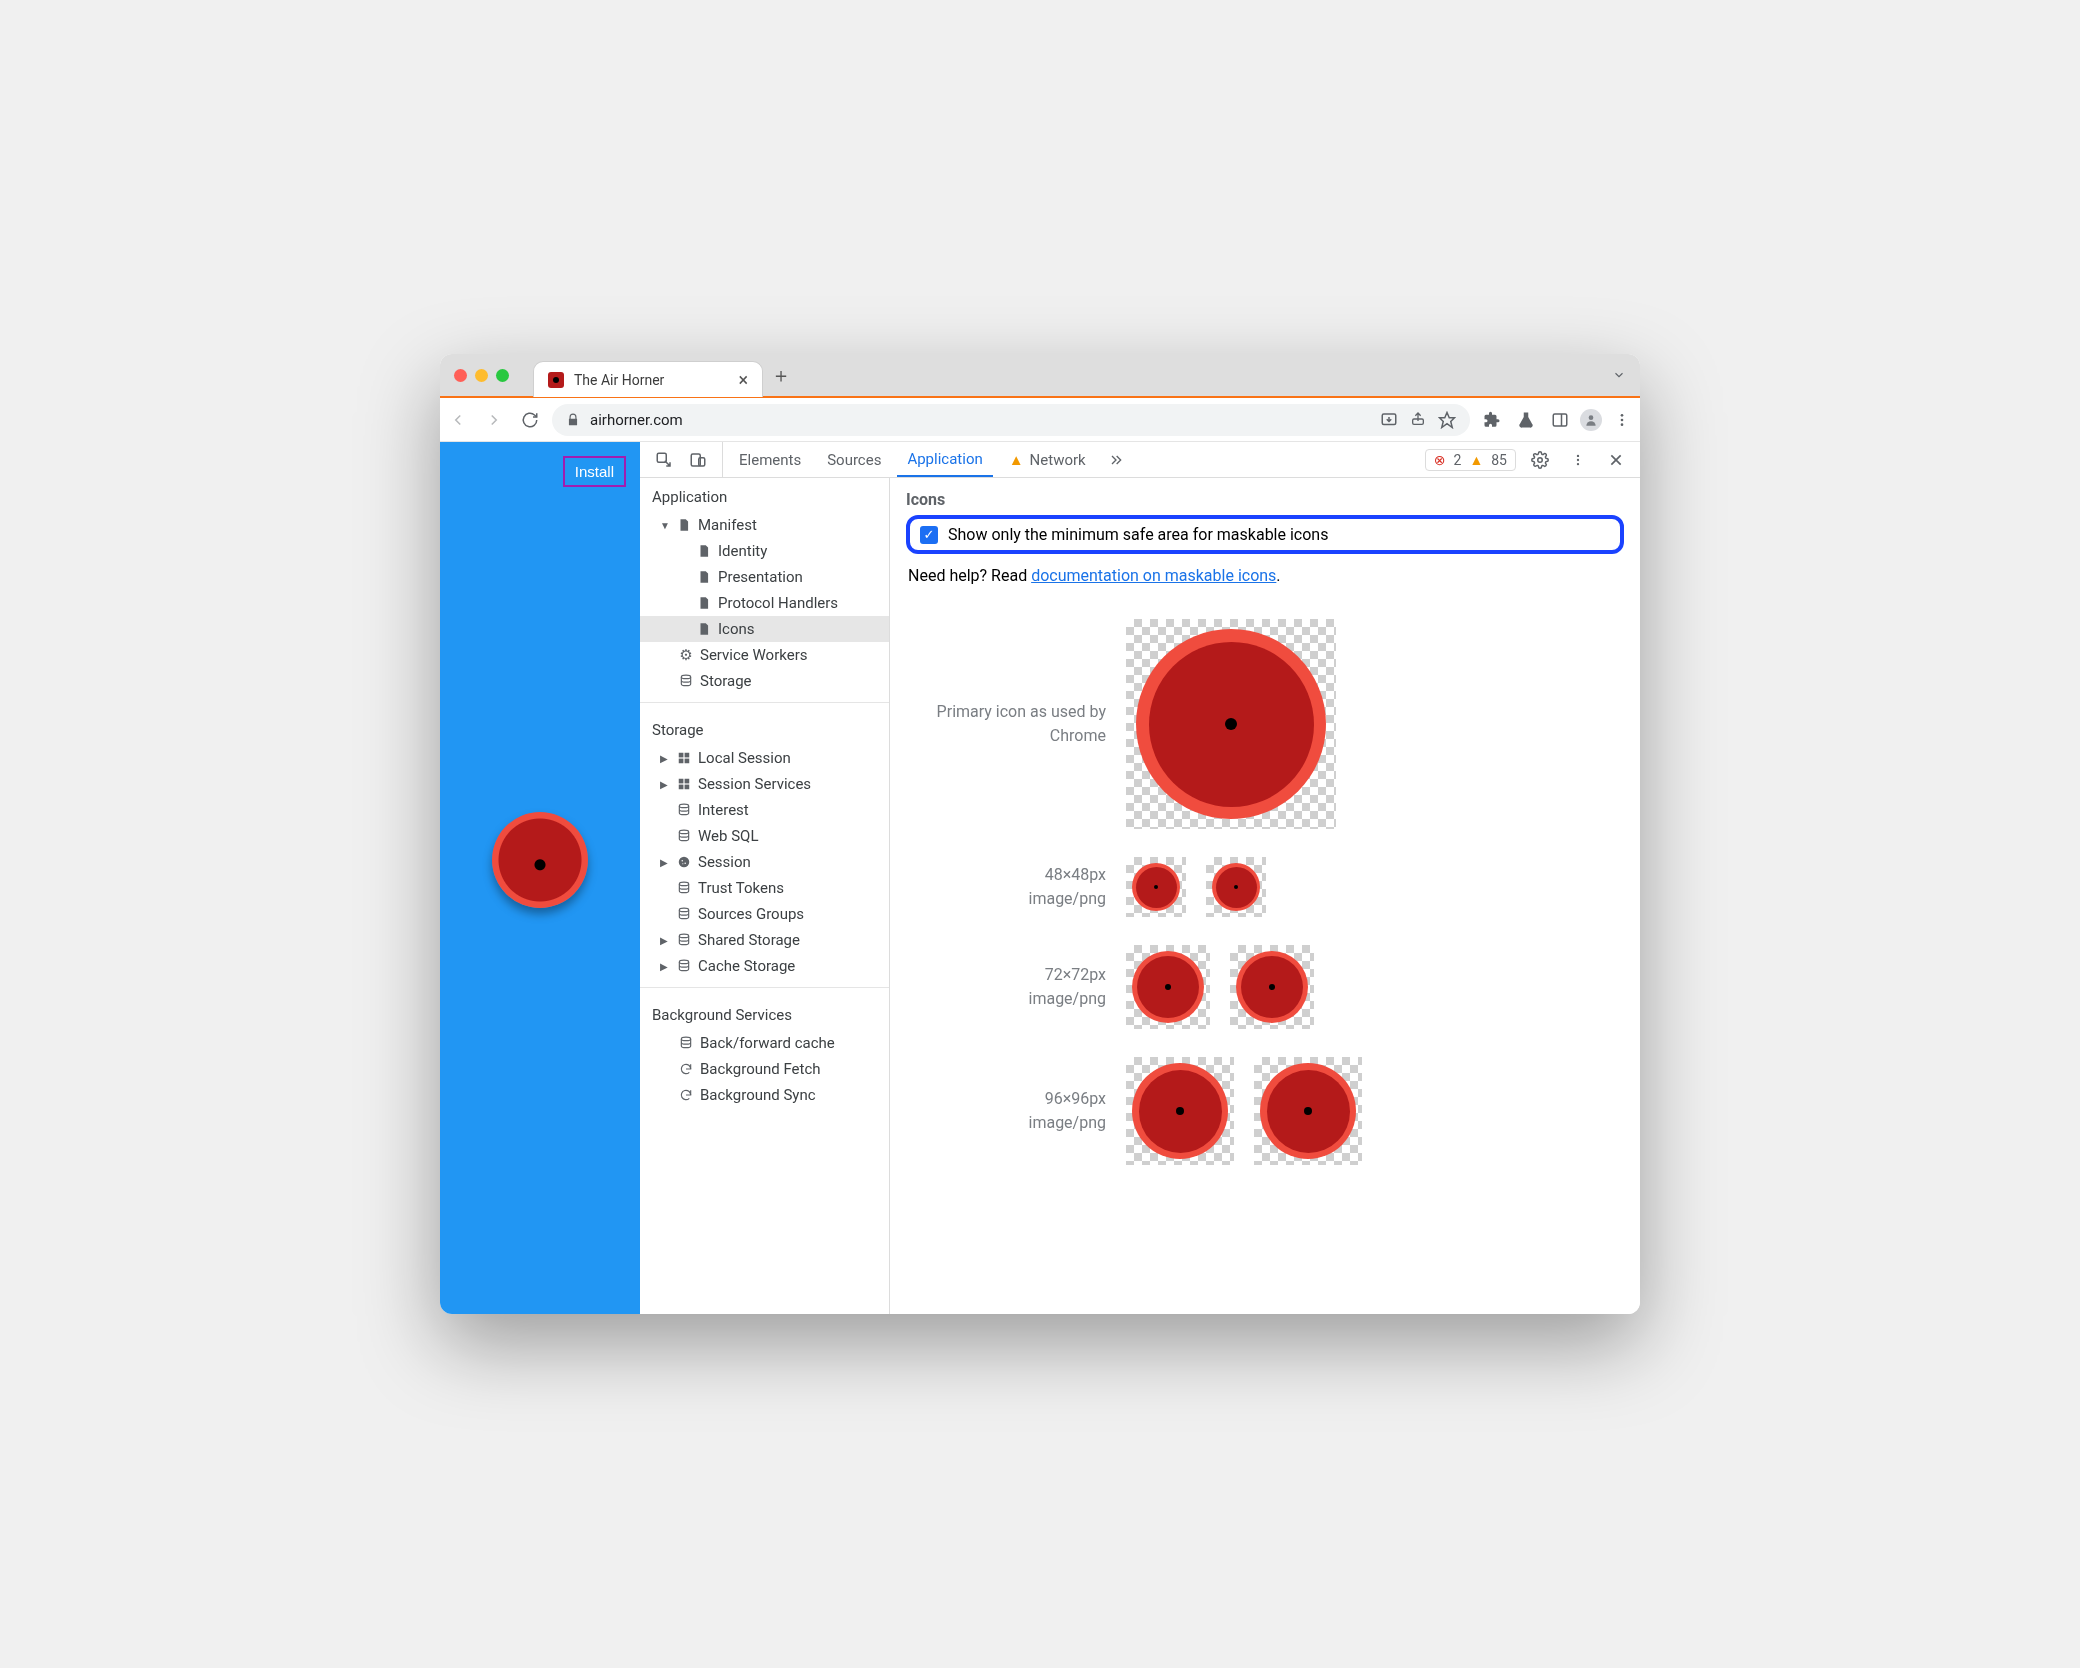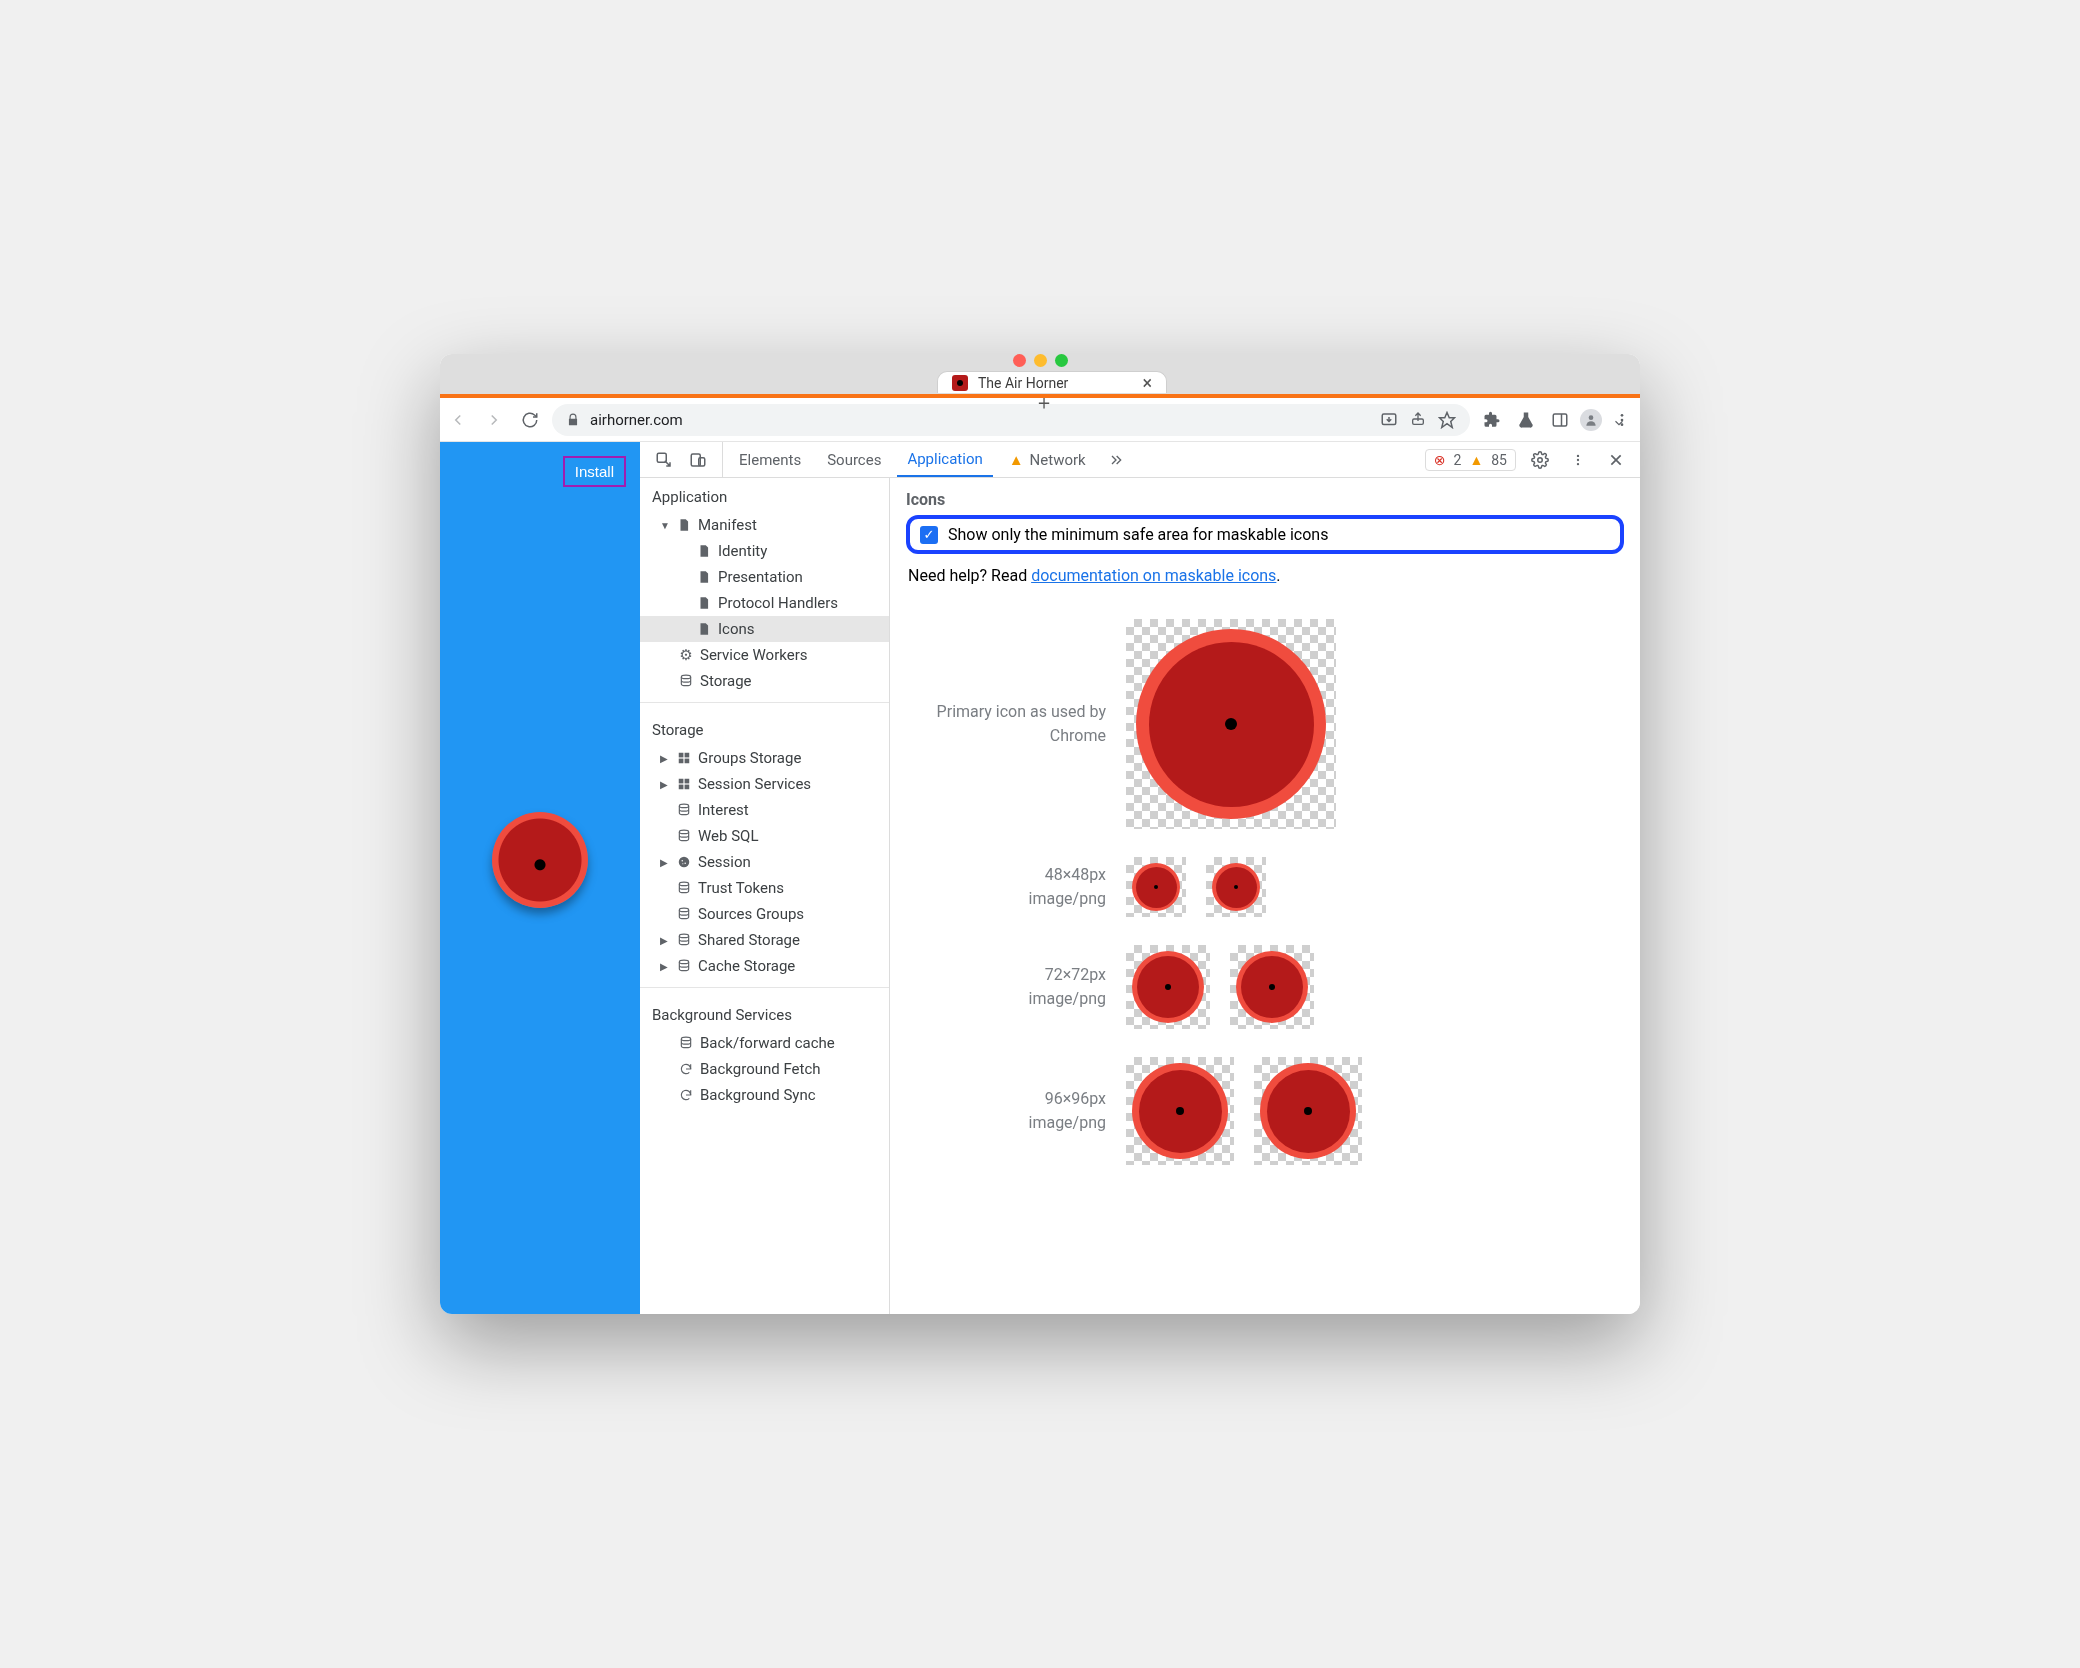--- a/index.html
+++ b/index.html
@@ -23,22 +23,21 @@
     flex-direction: column;
   }
   
   .titlebar {
     height: 44px;
     background: #dedede;
     display: flex;
     align-items: center;
     padding: 0 14px;
     position: relative;
-    border-bottom: 4px solid #f97316;
-    flex-direction: column;
+    border-bottom: 2px solid #f97316;
   }
   .traffic { display:flex; gap:8px; align-items:center; }
   .traffic span { width:13px; height:13px; border-radius:50%; display:block; }
   .t-red{background:#ff5f57;} .t-yel{background:#febc2e;} .t-grn{background:#28c840;}
   .tab {
     margin-left:24px;
     background:#fff; height:36px; border-radius:10px 10px 0 0;
     display:flex; align-items:center; padding:0 14px; gap:10px;
     font-size:14px; color:#3c3c3c; min-width:230px;
     border:1px solid #cfcfcf; border-bottom:none;
@@ -381,21 +380,21 @@
               <div class="node">
                 <span class="caret">▶</span>
                 <span class="ico">
                   <svg width="14" height="14" viewBox="0 0 24 24" fill="#5f6368">
                     <rect x="3" y="3" width="8" height="8"></rect>
                     <rect x="13" y="3" width="8" height="8"></rect>
                     <rect x="3" y="13" width="8" height="8"></rect>
                     <rect x="13" y="13" width="8" height="8"></rect>
                   </svg>
                 </span>
-                <span>Groups Storage</span>
+                <span>Local Session</span>
               </div>
               <div class="node">
                 <span class="caret">▶</span>
                 <span class="ico">
                   <svg width="14" height="14" viewBox="0 0 24 24" fill="#5f6368">
                     <rect x="3" y="3" width="8" height="8"></rect>
                     <rect x="13" y="3" width="8" height="8"></rect>
                     <rect x="3" y="13" width="8" height="8"></rect>
                     <rect x="13" y="13" width="8" height="8"></rect>
                   </svg>

